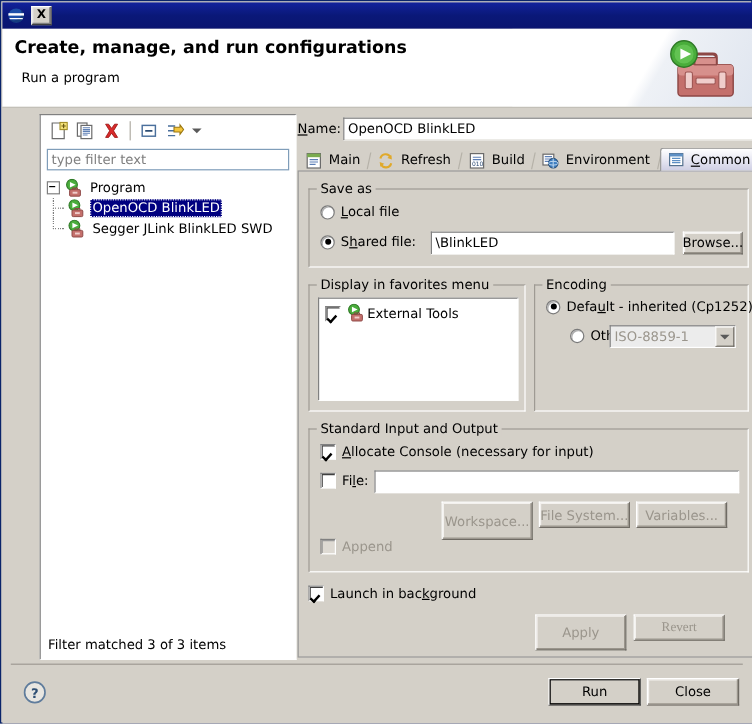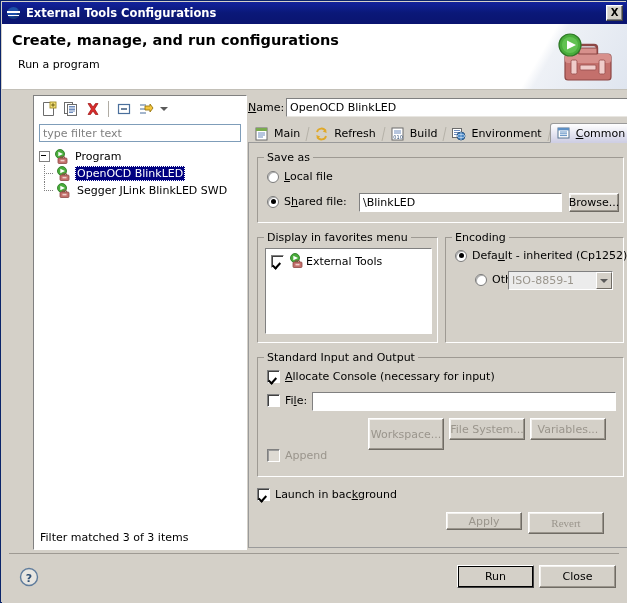--- a/index.html
+++ b/index.html
@@ -374,34 +374,33 @@
     width: 20px; height: 20px;
   }
   .run-btn {
     position: absolute; left: 456px; top: 564px;
     width: 77px; height: 23px;
   }
   .close-btn {
     position: absolute; left: 538px; top: 564px;
     width: 77px; height: 23px;
   }
-  .apply-btn { position: absolute; left: 444px; top: 511px; width: 76px; height: 18px; }
+  .apply-btn { position: absolute; left: 444px; top: 511px; width: 76px; height: 30px; }
   .revert-btn { position: absolute; left: 526px; top: 511px; width: 76px; height: 22px; font-family: Liberation Serif, serif; }
   .u { text-decoration: underline; }
 </style>
 </head>
 <body>
 
 <div class="window">
 
   <div class="titlebar">
     <span class="title-icon">
       <span class="globe"></span>
     </span>
-    <span class="title-text">External Tools Configurations</span>
     <div class="title-close">X</div>
   </div>
 
   <div class="header">
     <div class="header-swoosh"></div>
     <div class="header-title">Create, manage, and run configurations</div>
     <div class="header-sub">Run a program</div>
     <div class="header-icon">
       <svg width="62" height="54" viewBox="0 0 62 54">
 

